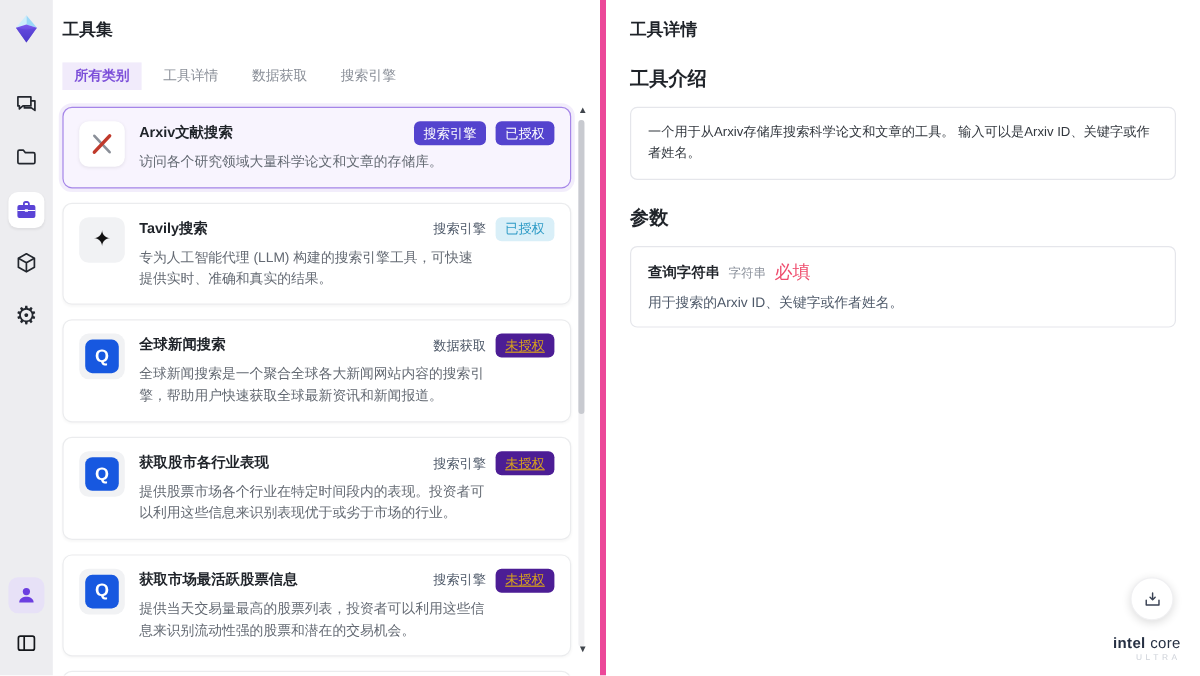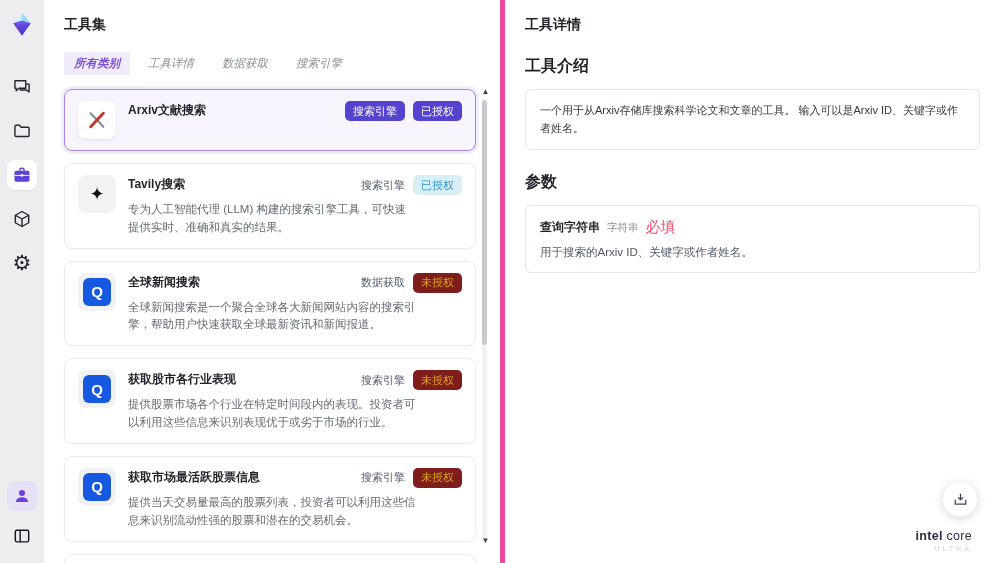--- a/index.html
+++ b/index.html
@@ -13,45 +13,45 @@
   .logo { width:32px; height:32px; display:flex; align-items:center; justify-content:center; }
   .rail-nav { margin-top:32px; display:flex; flex-direction:column; gap:14px; align-items:center; }
   .rail-item { width:30px; height:30px; border-radius:8px; display:flex; align-items:center;
     justify-content:center; cursor:pointer; color:#23272e; }
   .rail-item.active { background:#ffffff; box-shadow:0 1px 2px rgba(0,0,0,.06); color:#5a43d6; }
   .rail-bottom { margin-top:auto; display:flex; flex-direction:column; gap:10px; align-items:center; }
   .rail-item.user { background:#e7e1f7; }
   .gear-glyph { font-family:"DejaVu Sans",sans-serif; font-size:21px; line-height:1; }
 
   
-  .list-panel { width:456px; height:100%; position:relative; padding:16px 24px 0 20px; flex-shrink:0; }
+  .list-panel { width:456px; height:100%; position:relative; padding:16px 24px 0 8px; flex-shrink:0; }
   .panel-title { font-size:14px; font-weight:bold; color:#1f2329; }
   .tabs { display:flex; gap:8px; margin-top:18px; }
-  .tab { font-size:11.5px; color:#8a8f98; padding:4px 10px; border-radius:0; cursor:pointer; white-space:nowrap;font-style:italic; }
+  .tab { font-size:11.5px; color:#8a8f98; padding:4px 10px; border-radius:0; cursor:pointer; white-space:nowrap; }
   .tab.active { background:#f1ebfb; color:#7c4fd9; font-weight:bold; }
   .cards { margin-top:14px; }
   .card { display:flex; gap:12px; background:#fff; border:1px solid #ebecee; border-radius:8px;
     padding:11px 13px; margin-bottom:12px; cursor:pointer; box-shadow:0 1px 2px rgba(31,35,41,.03); }
   .card.selected { border:1px solid #a585e8; background:#f8f4fe;
     box-shadow:0 0 0 3px rgba(124,79,217,.10); }
   .tool-icon { width:38px; height:38px; border-radius:8px; background:#f1f2f4; flex-shrink:0;
     display:flex; align-items:center; justify-content:center; }
   .card.selected .tool-icon { background:#ffffff; box-shadow:0 1px 3px rgba(0,0,0,.08); }
   .q-tile { width:28px; height:28px; border-radius:6px; background:#1758e0; color:#fff;
     display:flex; align-items:center; justify-content:center; font-size:15px; font-weight:bold; }
   .sparkle { font-size:18px; color:#111; line-height:1; font-family:"DejaVu Sans",sans-serif; }
   .card-body { flex:1; min-width:0; }
   .card-head { display:flex; justify-content:space-between; align-items:flex-start; }
   .tool-name { font-size:12px; font-weight:bold; color:#1f2329; padding-top:1px; }
   .badges { display:flex; gap:8px; align-items:center; flex-shrink:0; }
   .cat { font-size:11px; color:#4e5969; }
   .badge { font-size:11px; padding:2.5px 8px; border-radius:5px; white-space:nowrap; }
   .badge.solid { background:#5443ce; color:#fff; }
   .badge.cyan { background:#d9eff8; color:#2e9bc6; }
-  .badge.yellow { background:#7f1d1d; color:#d7a21c; }
+  .badge.yellow { background:#4c1d95; color:#d7a21c;text-decoration:underline; }
   .tool-desc { margin-top:6px; font-size:11.5px; line-height:1.55; color:#646a73; max-width:288px; }
 
   
   .sb-track { position:absolute; right:13px; top:100px; bottom:24px; width:5px;
     background:#f1f1f3; border-radius:3px; }
   .sb-thumb { position:absolute; right:13px; top:100px; width:5px; height:245px;
     background:#c8cad0; border-radius:3px; cursor:pointer; }
   .sb-arrow { position:absolute; right:10.5px; font-size:8px; color:#40454c; cursor:pointer; line-height:1; }
   .sb-arrow.up { top:88px; }
   .sb-arrow.down { bottom:18px; }
@@ -66,21 +66,21 @@
   .param-line { display:flex; align-items:center; gap:7px; }
   .param-name { font-size:12px; font-weight:bold; color:#1f2329; }
   .param-type { font-size:10.5px; color:#8a909a; }
   .param-req { font-size:15px; color:#ef4d6e; }
   .param-desc { margin-top:8px; font-size:11.5px; color:#4e5969; }
 
   
   .fab { position:absolute; right:22px; bottom:46px; width:36px; height:36px; border-radius:50%;
     background:#fff; box-shadow:0 2px 8px rgba(0,0,0,.14); display:flex; align-items:center;
     justify-content:center; cursor:pointer; border:1px solid #f0f0f2; }
-  .brand { position:absolute; right:28px; bottom:10px; text-align:right; line-height:1.1; }
+  .brand { position:absolute; right:16px; bottom:10px; text-align:right; line-height:1.1; }
   .brand-main { font-size:12.5px; color:#263043; letter-spacing:.3px; }
   .brand-main b { font-weight:bold; }
   .brand-sub { font-size:7px; color:#ced2d9; letter-spacing:3px; margin-top:2px; }
 
   svg { display:block; }
 </style>
 </head>
 <body>
 
 <div class="app">
@@ -178,20 +178,21 @@
           </svg>
         </div>
         <div class="card-body">
           <div class="card-head">
             <div class="tool-name">Arxiv文献搜索</div>
             <div class="badges">
               <span class="badge solid">搜索引擎</span>
               <span class="badge solid">已授权</span>
             </div>
           </div>
+          <div class="tool-desc">访问各个研究领域大量科学论文和文章的存储库。</div>
         </div>
       </div>
 
       <div class="card">
         <div class="tool-icon">
           <span class="sparkle">✦</span>
         </div>
         <div class="card-body">
           <div class="card-head">
             <div class="tool-name">Tavily搜索</div>

